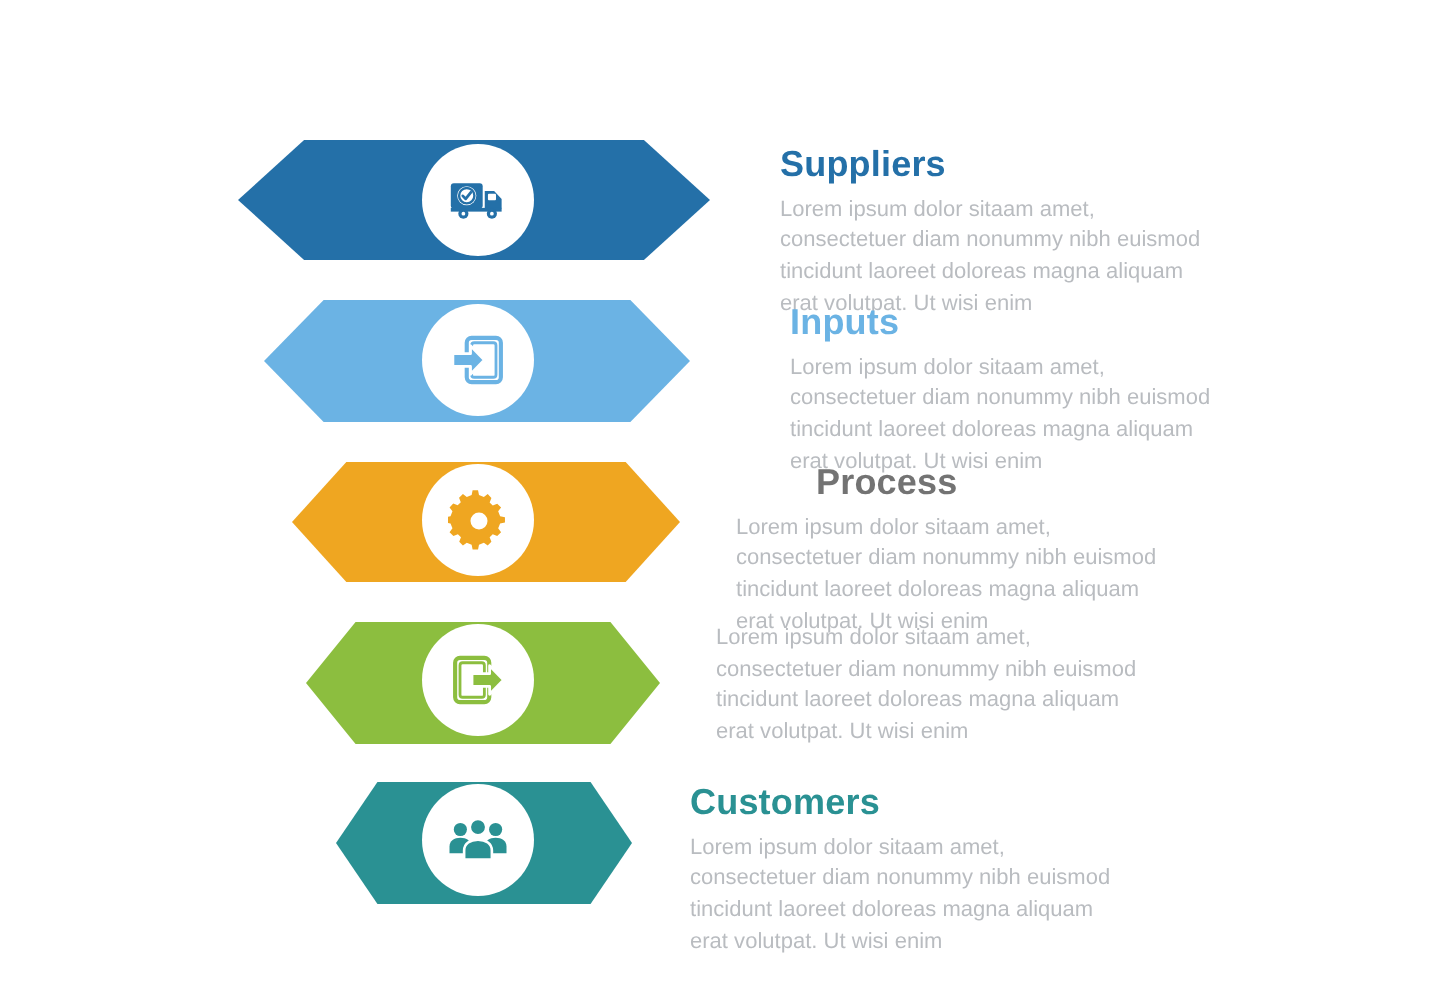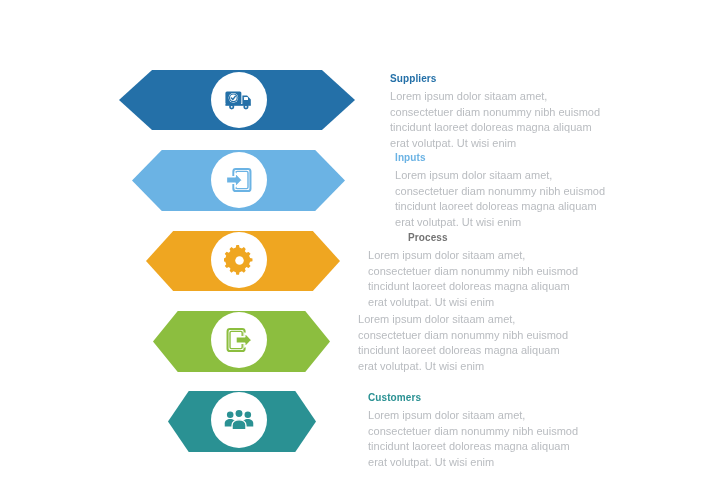--- a/index.html
+++ b/index.html
@@ -24,21 +24,21 @@
     border-radius:50%;
     background:#ffffff;
     display:flex;
     align-items:center;
     justify-content:center;
   }
   .icon-circle svg{display:block;}
 
   .textblock{position:absolute;}
   .heading{
-    font-size:10px;
+    font-size:18px;
     font-weight:bold;
     letter-spacing:0.1px;
     margin:0 0 5px 0;
     line-height:1.1;
   }
   .body-text{
     font-size:11px;
     color:#b9bcc0;
     line-height:1.42;
     margin:0;
@@ -117,18 +117,18 @@
       <div class="icon-circle" style="left: 211px; top: 392px; width: 56px; height: 56px;">
     <svg width="30" height="30" viewBox="0 0 32 32">
       <circle cx="6.6" cy="10.4" r="3.5" fill="#2A9193"></circle>
       <path d="M0.8 23.0 v-3.6 c0-2.9 2.5-4.6 5.8-4.6 c3.3 0 5.8 1.7 5.8 4.6 v3.6 z" fill="#2A9193"></path>
       <circle cx="25.4" cy="10.4" r="3.5" fill="#2A9193"></circle>
       <path d="M19.6 23.0 v-3.6 c0-2.9 2.5-4.6 5.8-4.6 c3.3 0 5.8 1.7 5.8 4.6 v3.6 z" fill="#2A9193"></path>
       <circle cx="16" cy="9.1" r="4.4" fill="#2A9193" stroke="#ffffff" stroke-width="1.4"></circle>
       <path d="M8.6 26.4 v-4.8 c0-3.6 3.2-5.8 7.4-5.8 c4.2 0 7.4 2.2 7.4 5.8 v4.8 z" fill="#2A9193" stroke="#ffffff" stroke-width="1.4"></path>
     </svg>
       </div>
-      <div class="textblock" style="left: 345px; top: 392px; margin-left: 23px;">
+      <div class="textblock" style="left: 345px; top: 392px;">
         <div class="heading" style="color: rgb(42, 145, 147);">Customers</div>
         <div class="body-text">Lorem ipsum dolor sitaam amet, consectetuer diam nonummy  nibh euismod tincidunt laoreet doloreas magna aliquam erat volutpat. Ut wisi enim</div>
       </div>
     </div>
   </div>
 
 </body></html>

